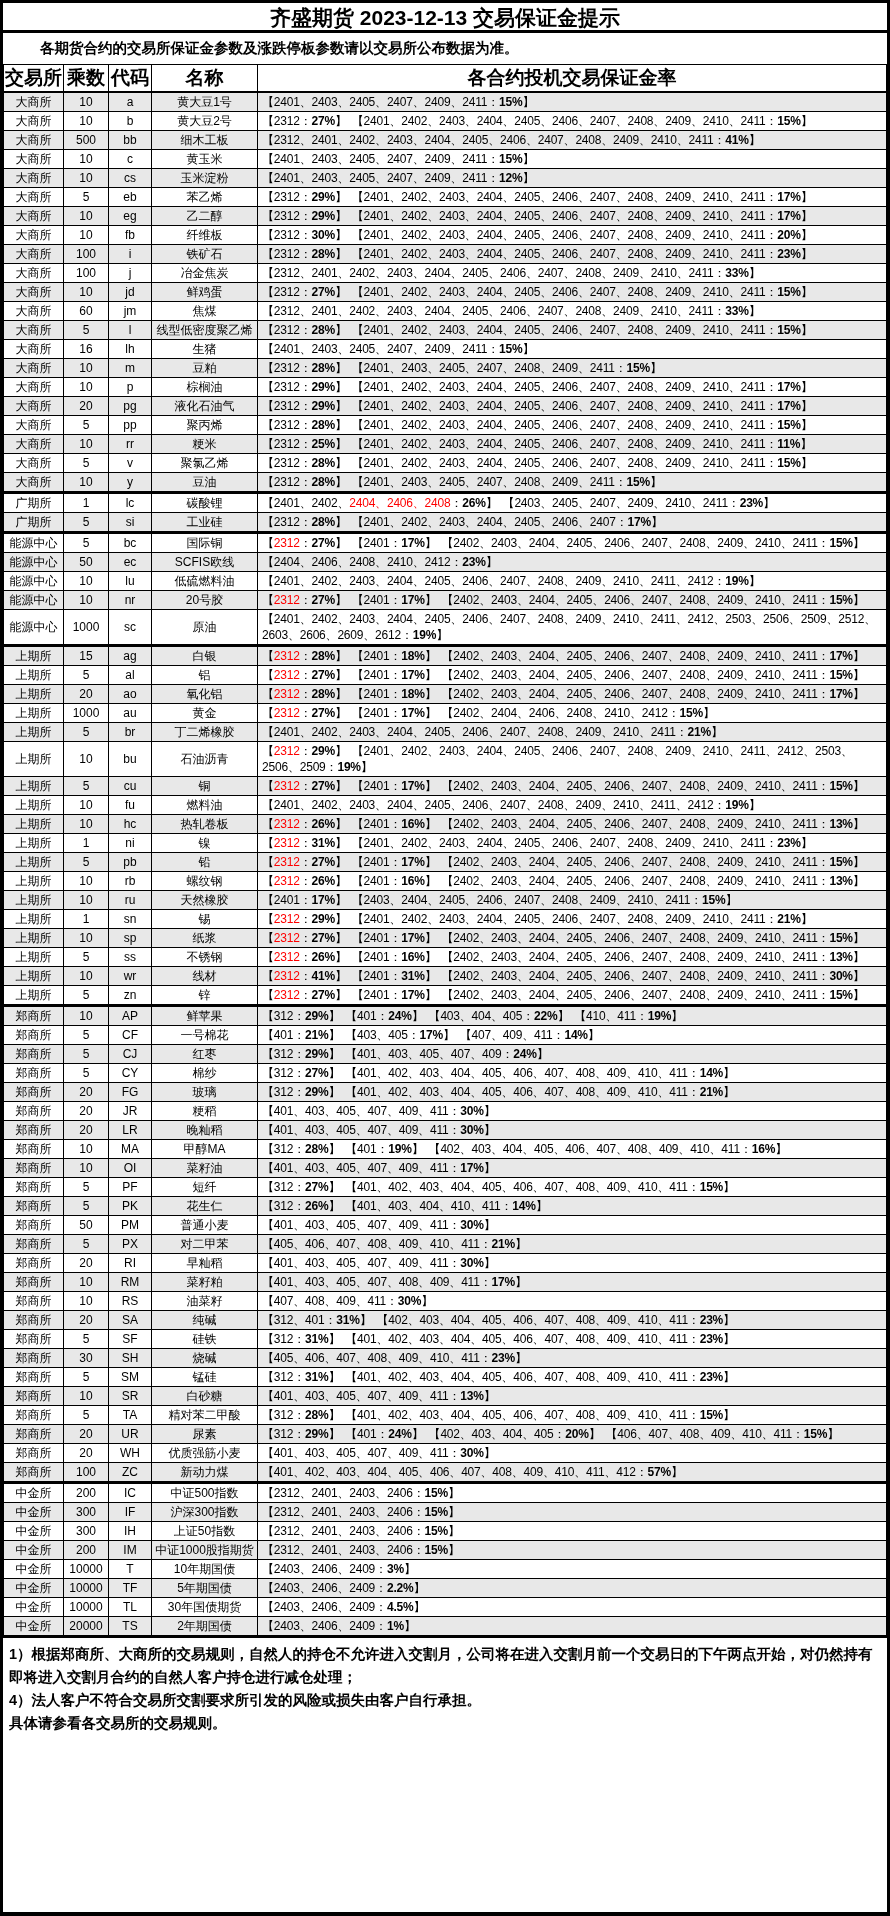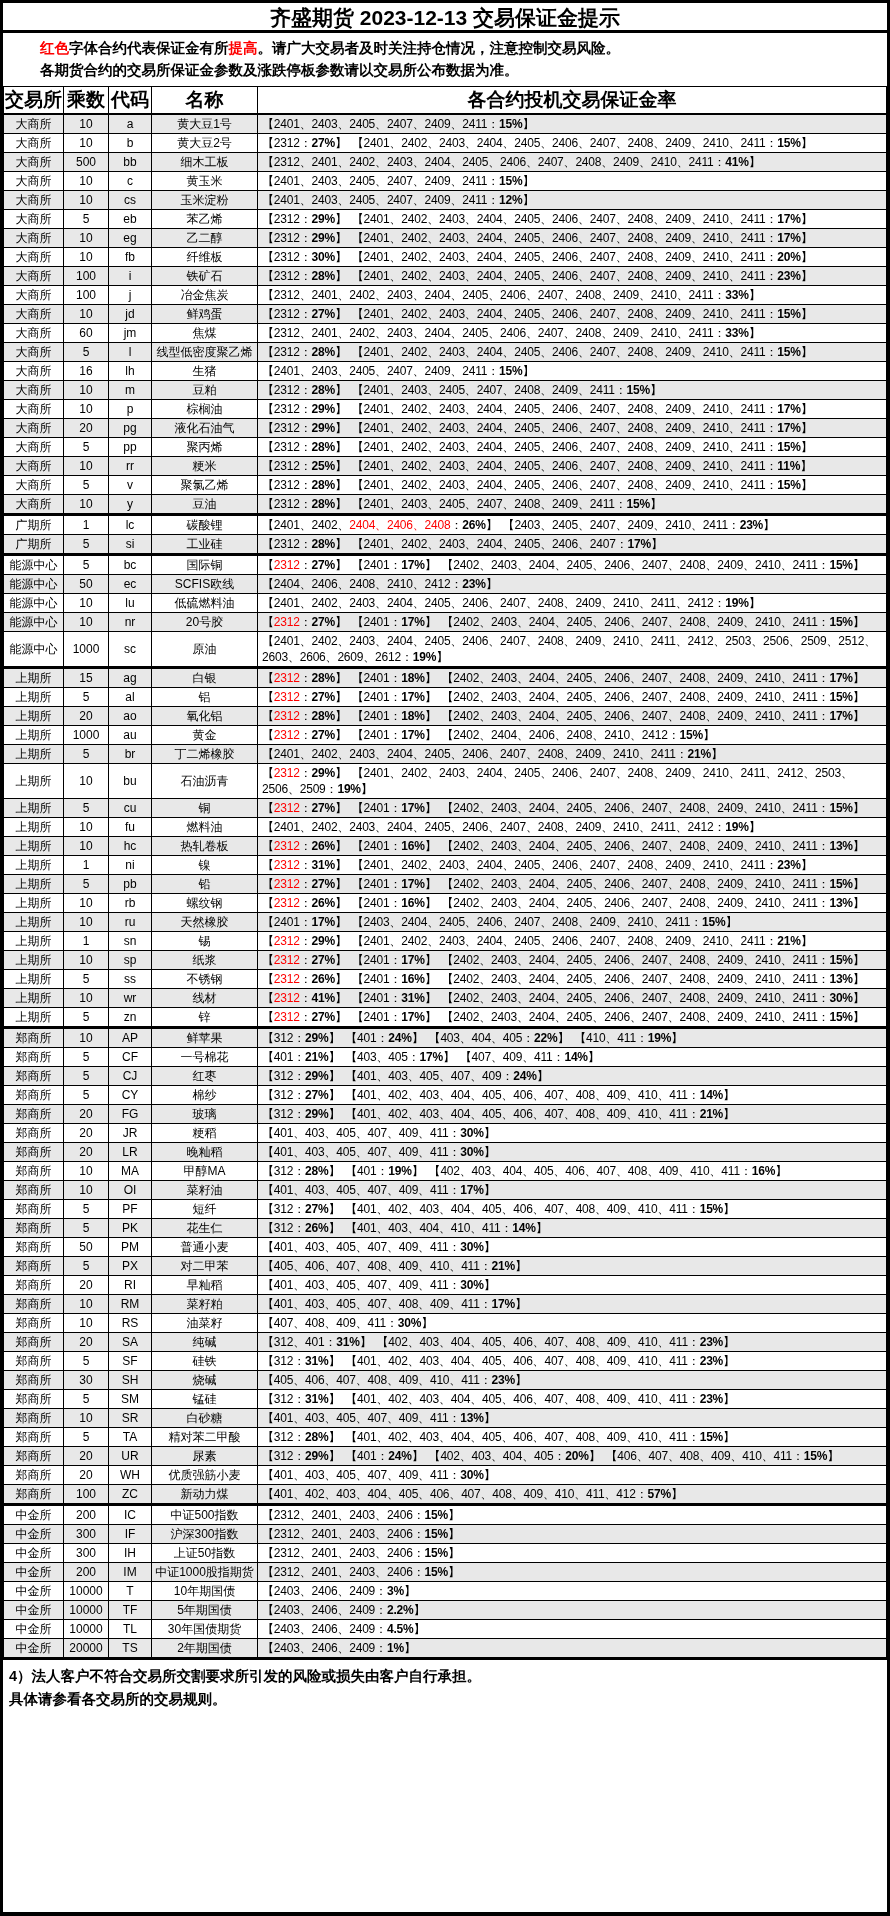--- a/index.html
+++ b/index.html
@@ -36,21 +36,20 @@
   .grp b { font-weight: bold; }
   .notes { padding: 5px 8px 0 6px; font-size: 14.5px; font-weight: bold; line-height: 23px; }
   .notes p { margin: 0; }
 </style>
 </head>
 <body>
 
 <div class="title">齐盛期货 2023-12-13 交易保证金提示</div>
 
 <div class="intro">
-  <p class="indent"><span id="rich-line"><span class="red">红色</span><span>字体合约代表保证金有所</span><span class="red">提高</span><span>。请广大交易者及时关注持仓情况，注意控制交易风险。</span></span></p>
   <p class="indent">各期货合约的交易所保证金参数及涨跌停板参数请以交易所公布数据为准。</p>
 </div>
 
 <table>
   <colgroup>
       <col class="c-ex">
       <col class="c-mult">
       <col class="c-code">
       <col class="c-name">
       <col>
@@ -616,16 +615,17 @@
         <td>20000</td>
         <td>TS</td>
         <td>2年期国债</td>
         <td class="rate"><span class="grp">【<span>2403、2406、2409</span>：<b>1%</b>】</span></td>
       </tr>
     </tbody>
 </table>
 
 <div class="notes">
   <div id="note-items">
+      <p>1）根据郑商所、大商所的交易规则，自然人的持仓不允许进入交割月，公司将在进入交割月前一个交易日的下午两点开始，对仍然持有即将进入交割月合约的自然人客户持仓进行减仓处理；</p>
       <p>4）法人客户不符合交易所交割要求所引发的风险或损失由客户自行承担。</p>
     </div>
   <p>具体请参看各交易所的交易规则。</p>
 </div>
 
 </body></html>

